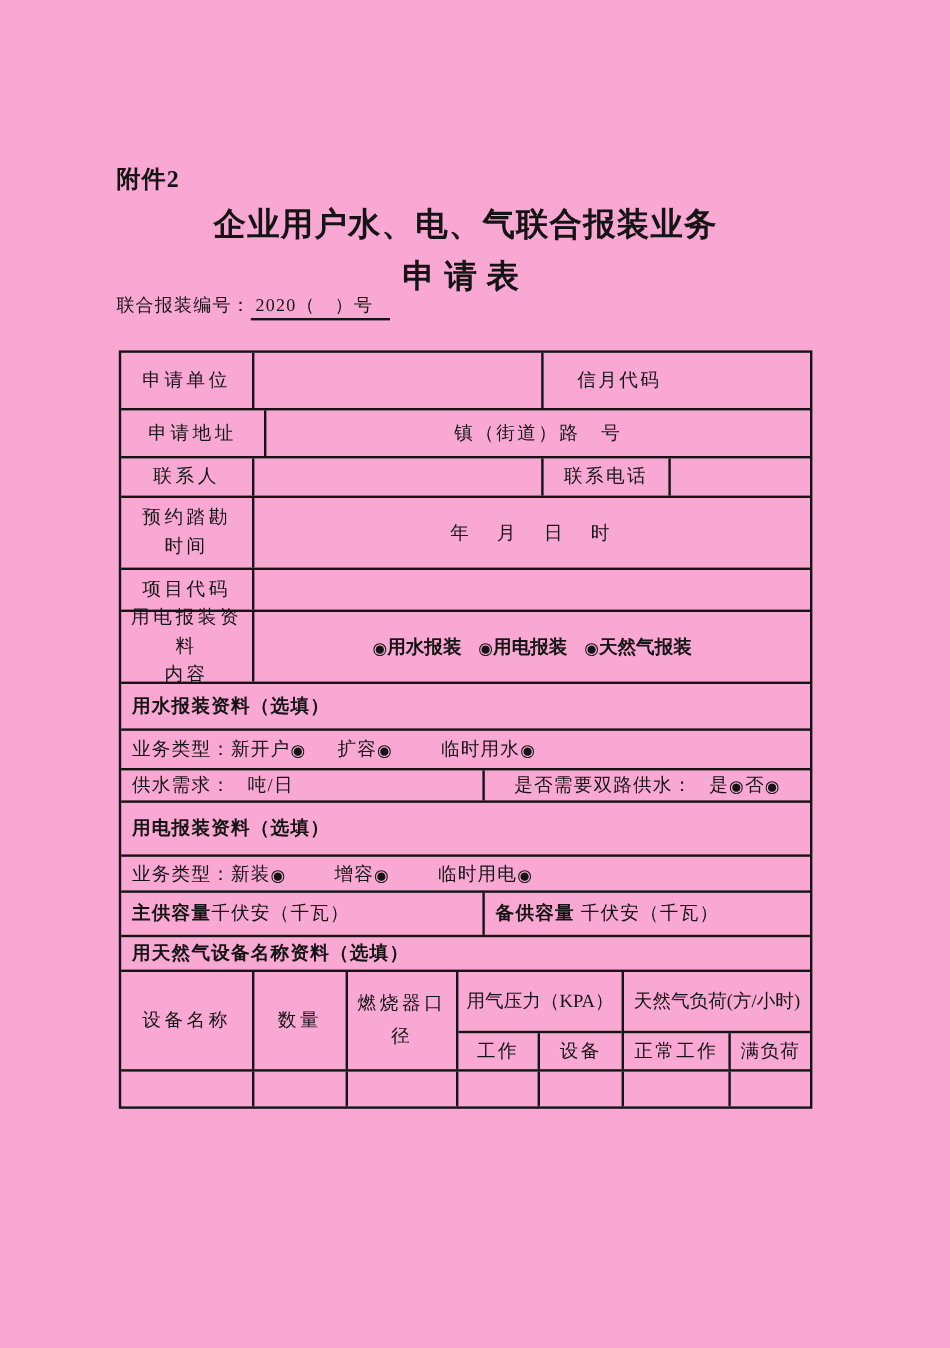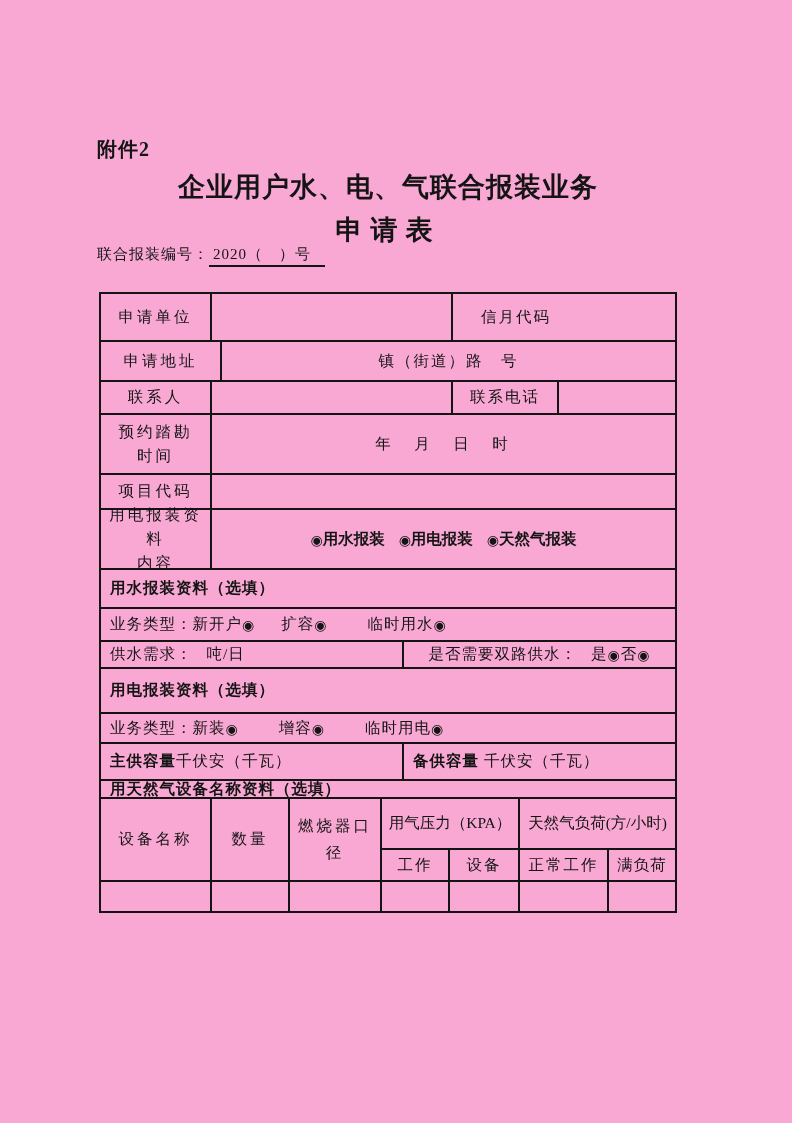--- a/index.html
+++ b/index.html
@@ -181,21 +181,21 @@
     <div class="row" style="height:37px">
       <div class="c left" style="width:303px;letter-spacing:1px">
         <span class="bold">主供容量</span>
           <span>千伏安（千瓦）</span>
       </div>
       <div class="c end left" style="flex:1;letter-spacing:1px">
         <span class="bold">备供容量</span>&nbsp;<span>千伏安（千瓦）</span>
       </div>
     </div>
 
-    <div class="row" style="height:18px">
+    <div class="row" style="height:29px">
       <div class="c end left sect" style="flex:1">用天然气设备名称资料（选填）</div>
     </div>
 
     <div class="row" style="height:83px">
       <div class="c label" style="width:111px">设备名称</div>
       <div class="c label" style="width:78px">数量</div>
       <div class="c" style="width:92px">
         <span class="wrapcell" style="letter-spacing:3px">燃烧器口径</span>
       </div>
       <div class="vgroup" style="width:138px">

